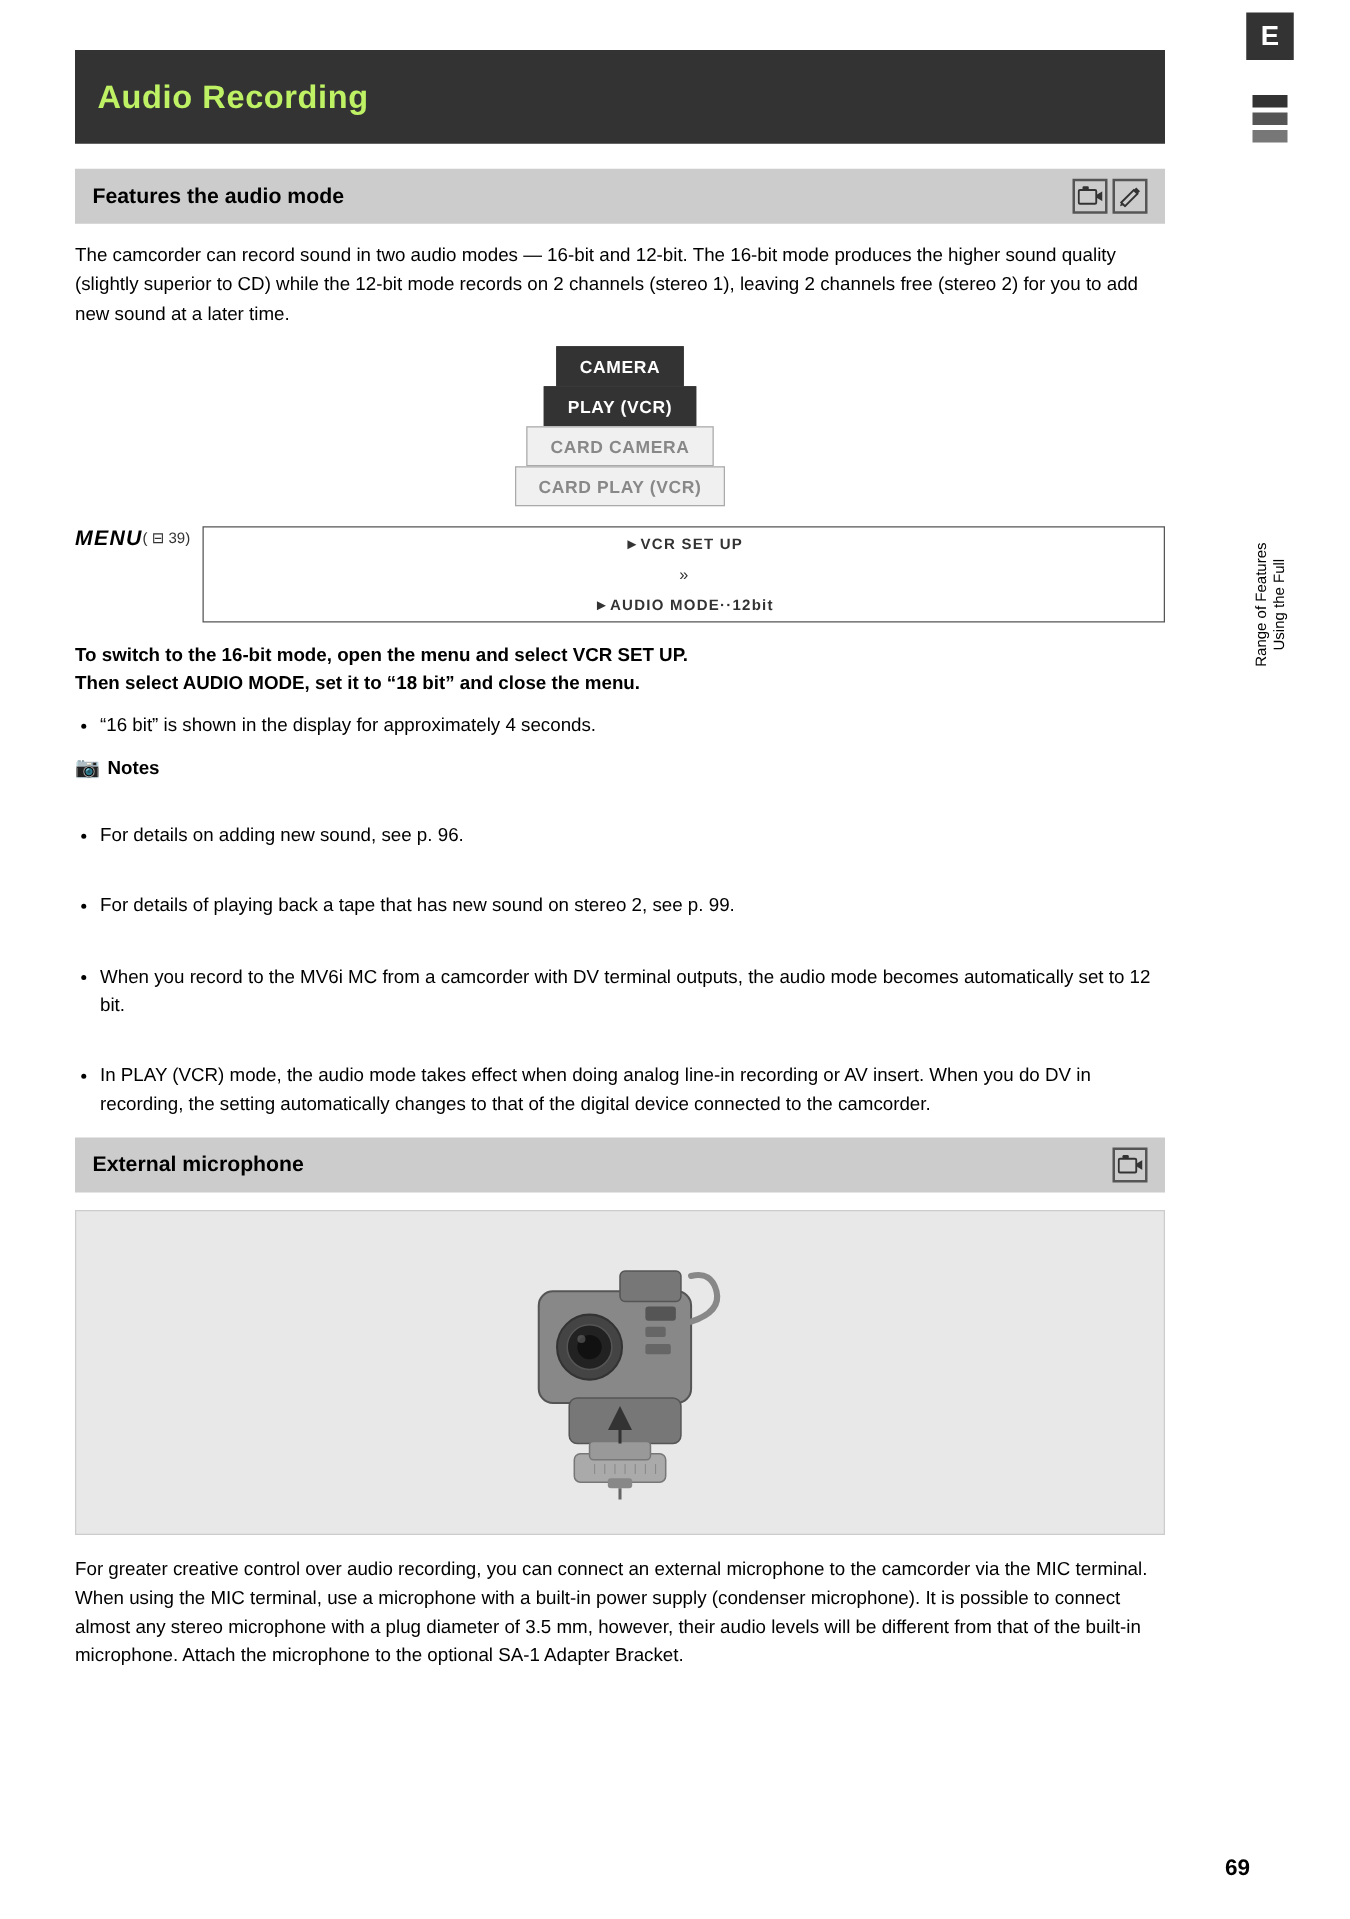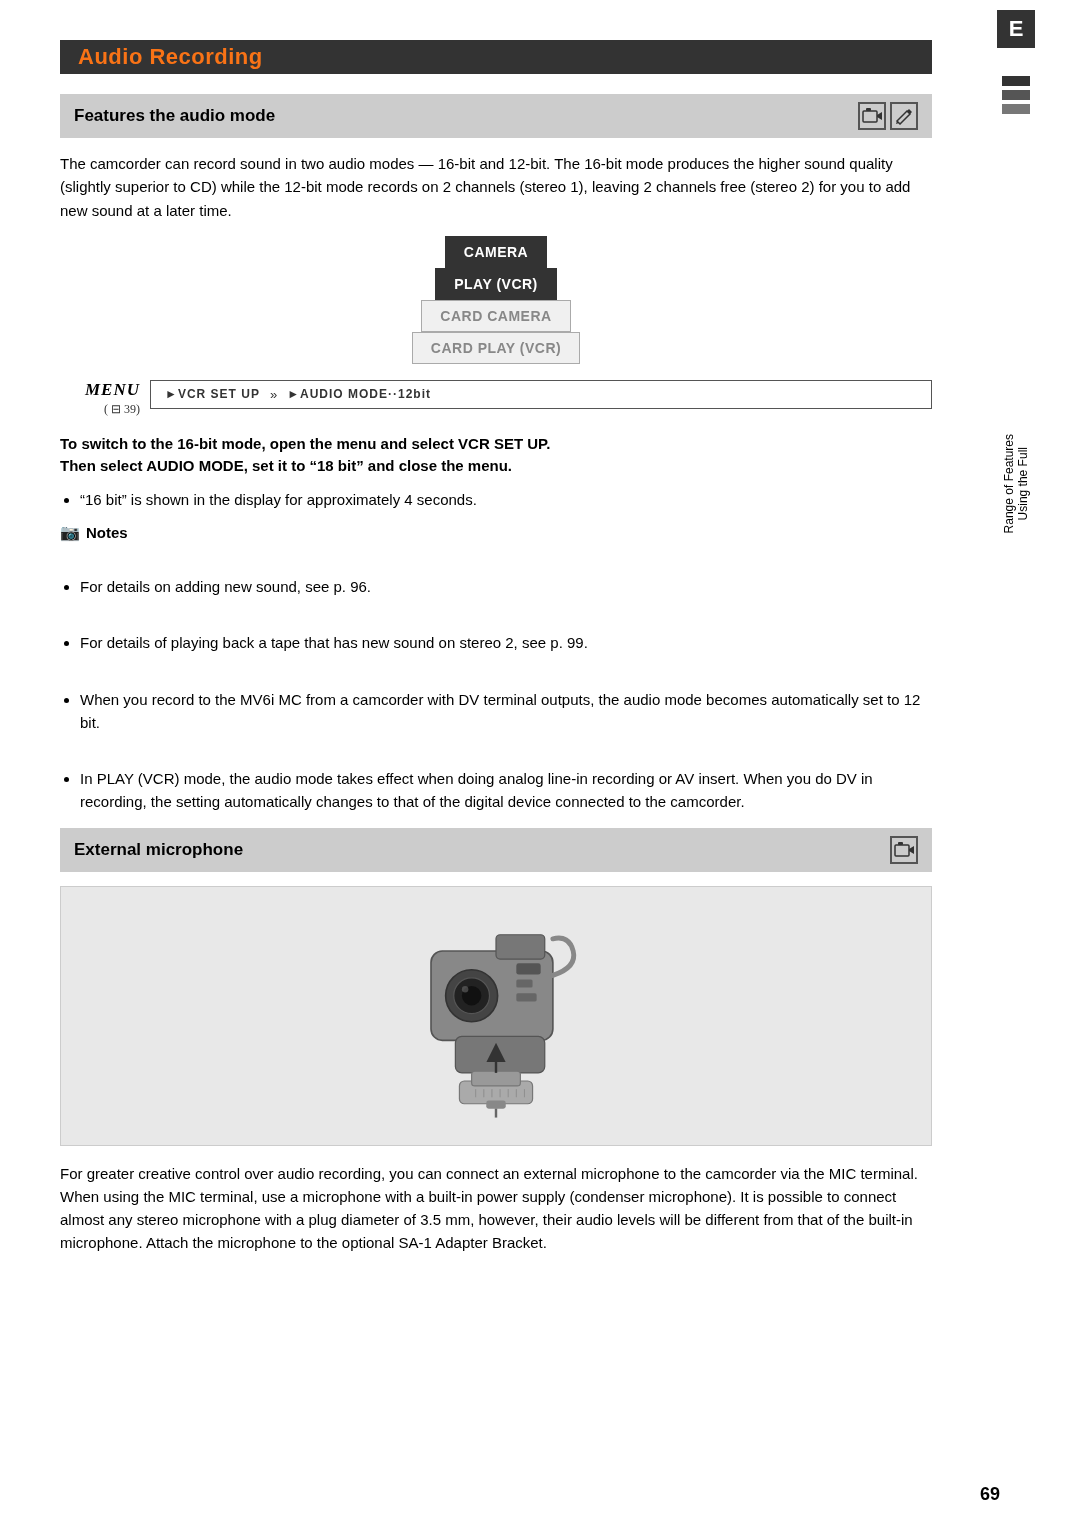--- a/index.html
+++ b/index.html
@@ -59,23 +59,23 @@
       display: flex;
       flex-direction: column;
       align-items: center;
       gap: 0;
       margin-top: 320px;
     }
 
     
     .page-title-bar {
       background: #333;
-      color: #f97316;
-      padding: 4px 18px;
-      font-size: 22px;
+      color: #bef264;
+      padding: 22px 18px;
+      font-size: 26px;
       font-weight: bold;
       margin-bottom: 20px;
       letter-spacing: 0.5px;
     }
 
     
     .section-header {
       background: #ccc;
       padding: 8px 14px;
       font-size: 17px;
@@ -142,43 +142,42 @@
     .menu-block {
       display: flex;
       flex-direction: row;
       align-items: flex-start;
       margin-bottom: 16px;
       gap: 0;
     }
 
     .menu-label-col {
       display: flex;
-      flex-direction: column;
-      align-items: flex-end;
+      flex-direction: row;
+      align-items: flex-start;
       margin-right: 10px;
       min-width: 80px;
-      font-family: Liberation Serif, serif;
     }
 
     .menu-label {
       font-size: 17px;
       font-weight: bold;
       font-style: italic;
       letter-spacing: 1px;
     }
 
     .menu-ref {
       font-size: 12px;
       color: #333;
       margin-top: 2px;
     }
 
     .menu-flow {
       display: flex;
-      flex-direction: row;
+      flex-direction: column;
       align-items: center;
       border: 1.5px solid #555;
       padding: 6px 14px;
       gap: 10px;
       flex: 1;
     }
 
     .menu-item-text {
       font-size: 12px;
       letter-spacing: 1px;

